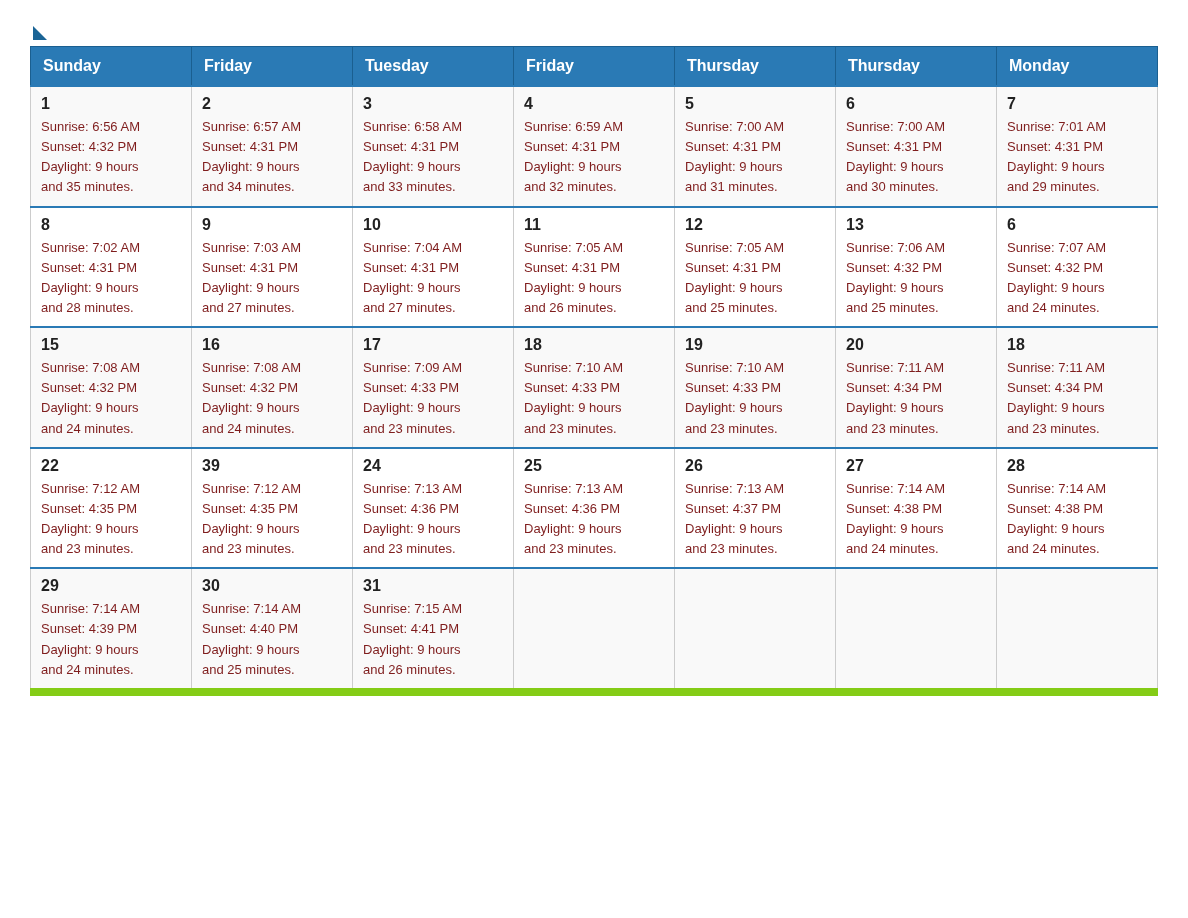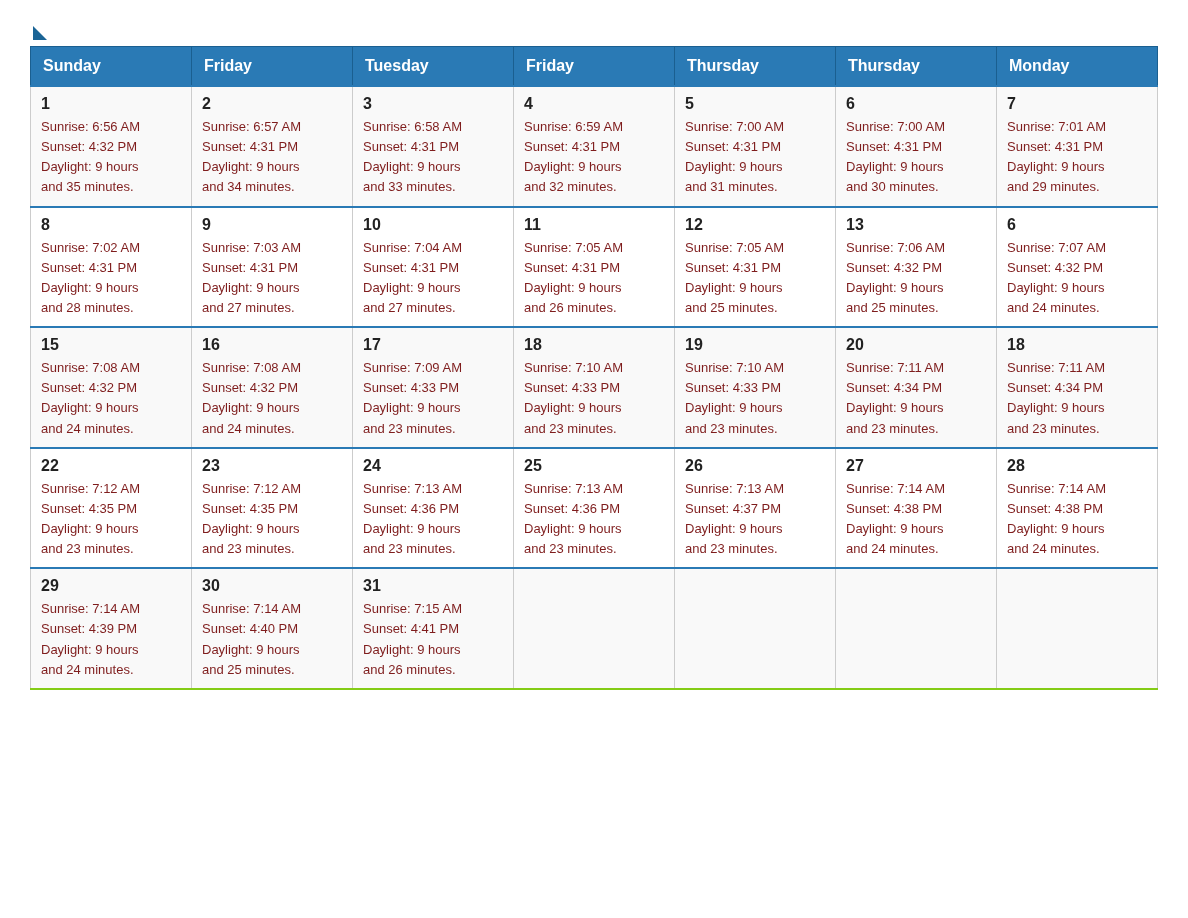--- a/index.html
+++ b/index.html
@@ -78,21 +78,21 @@
       vertical-align: top;
       padding: 8px 10px;
       border: 1px solid #ccc;
       width: 14.28%;
       min-height: 90px;
       font-size: 13px;
       color: #333;
       background: #fff;
     }
     .calendar tr:last-child td {
-      border-bottom: 2px solid #84cc16;
+      border-bottom: 8px solid #84cc16;
     }
     .day-number {
       font-size: 16px;
       font-weight: bold;
       color: #222;
       display: block;
       margin-bottom: 4px;
     }
     .day-info {
       font-size: 13px;
@@ -232,21 +232,21 @@
         <span class="day-number">18</span>
         <span class="day-info">Sunrise: 7:11 AM<br>Sunset: 4:34 PM<br>Daylight: 9 hours<br>and 23 minutes.</span>
       </td>
       </tr>
       <tr class="week-row">
         <td>
         <span class="day-number">22</span>
         <span class="day-info">Sunrise: 7:12 AM<br>Sunset: 4:35 PM<br>Daylight: 9 hours<br>and 23 minutes.</span>
       </td>
         <td>
-        <span class="day-number">23</span>
+        <span class="day-number">39</span>
         <span class="day-info">Sunrise: 7:12 AM<br>Sunset: 4:35 PM<br>Daylight: 9 hours<br>and 23 minutes.</span>
       </td>
         <td>
         <span class="day-number">24</span>
         <span class="day-info">Sunrise: 7:13 AM<br>Sunset: 4:36 PM<br>Daylight: 9 hours<br>and 23 minutes.</span>
       </td>
         <td>
         <span class="day-number">25</span>
         <span class="day-info">Sunrise: 7:13 AM<br>Sunset: 4:36 PM<br>Daylight: 9 hours<br>and 23 minutes.</span>
       </td>

